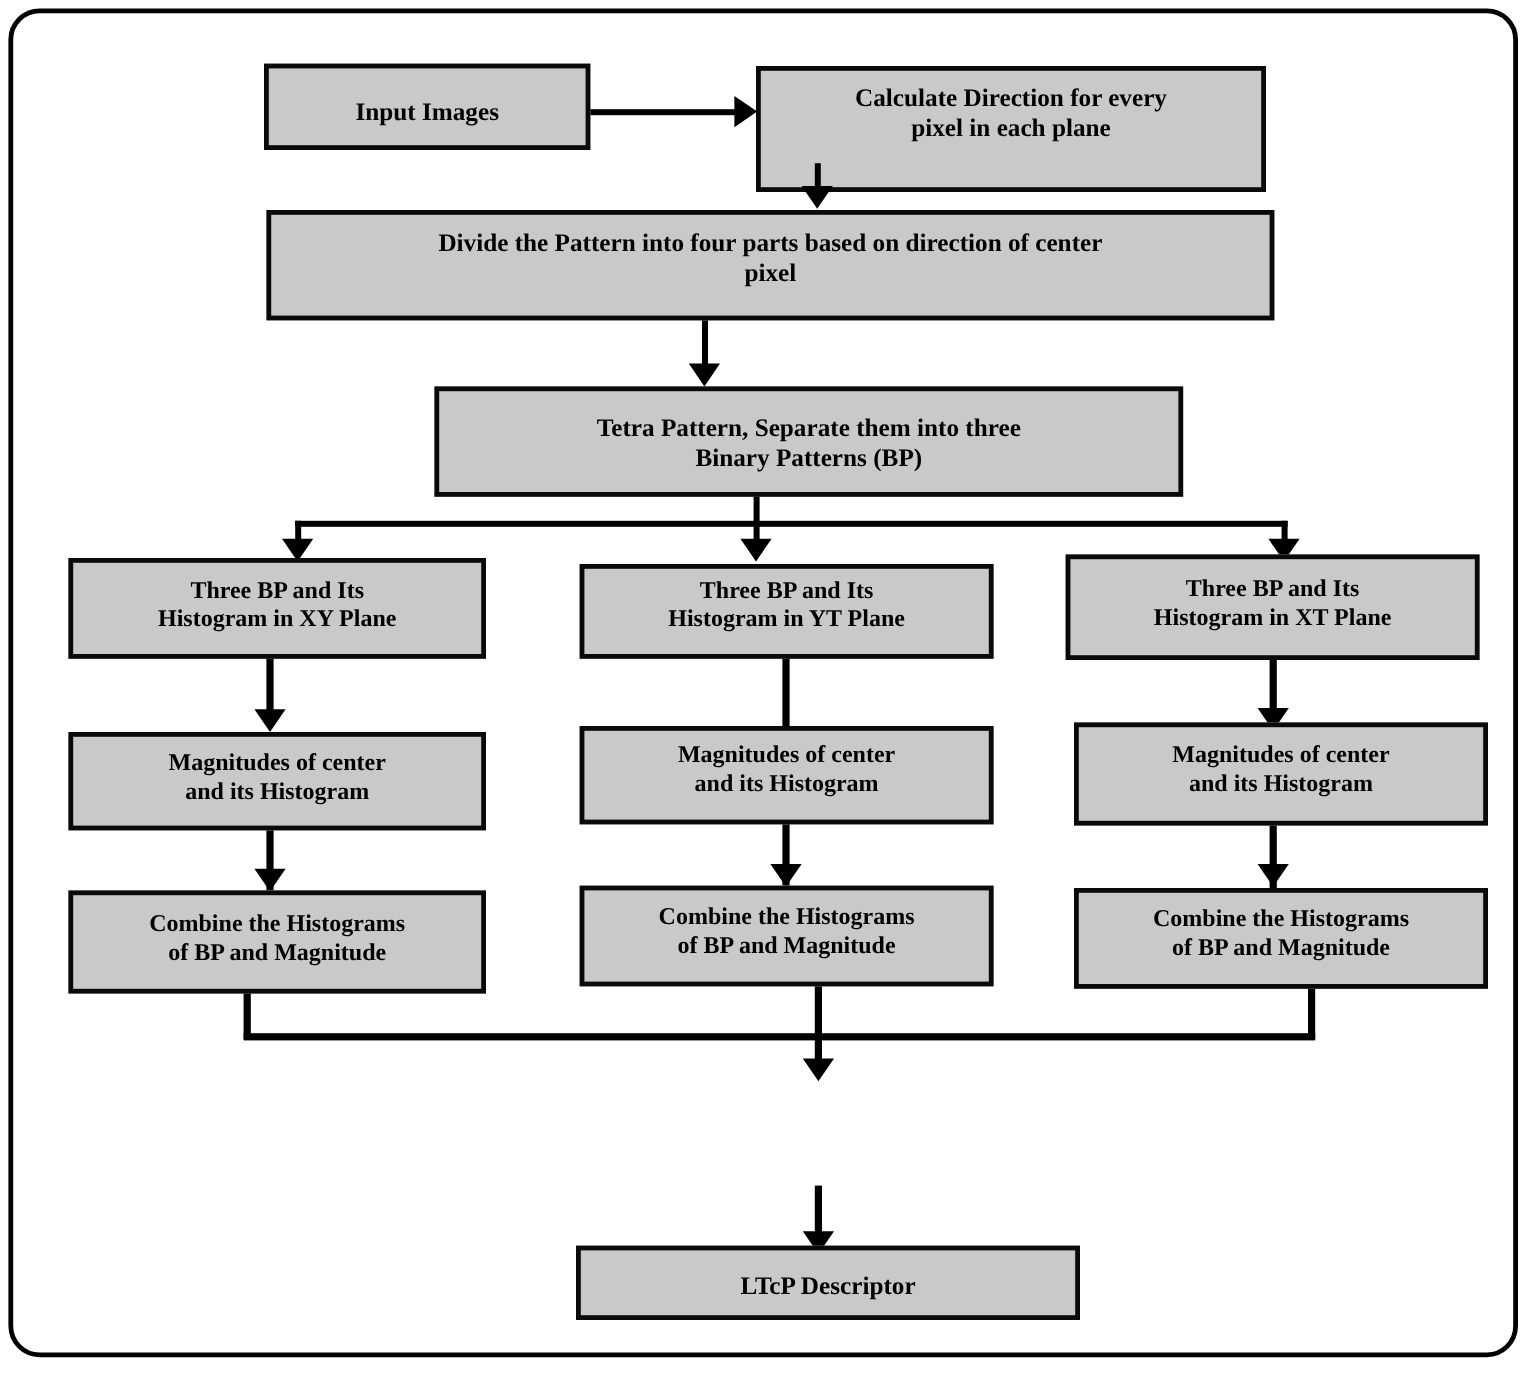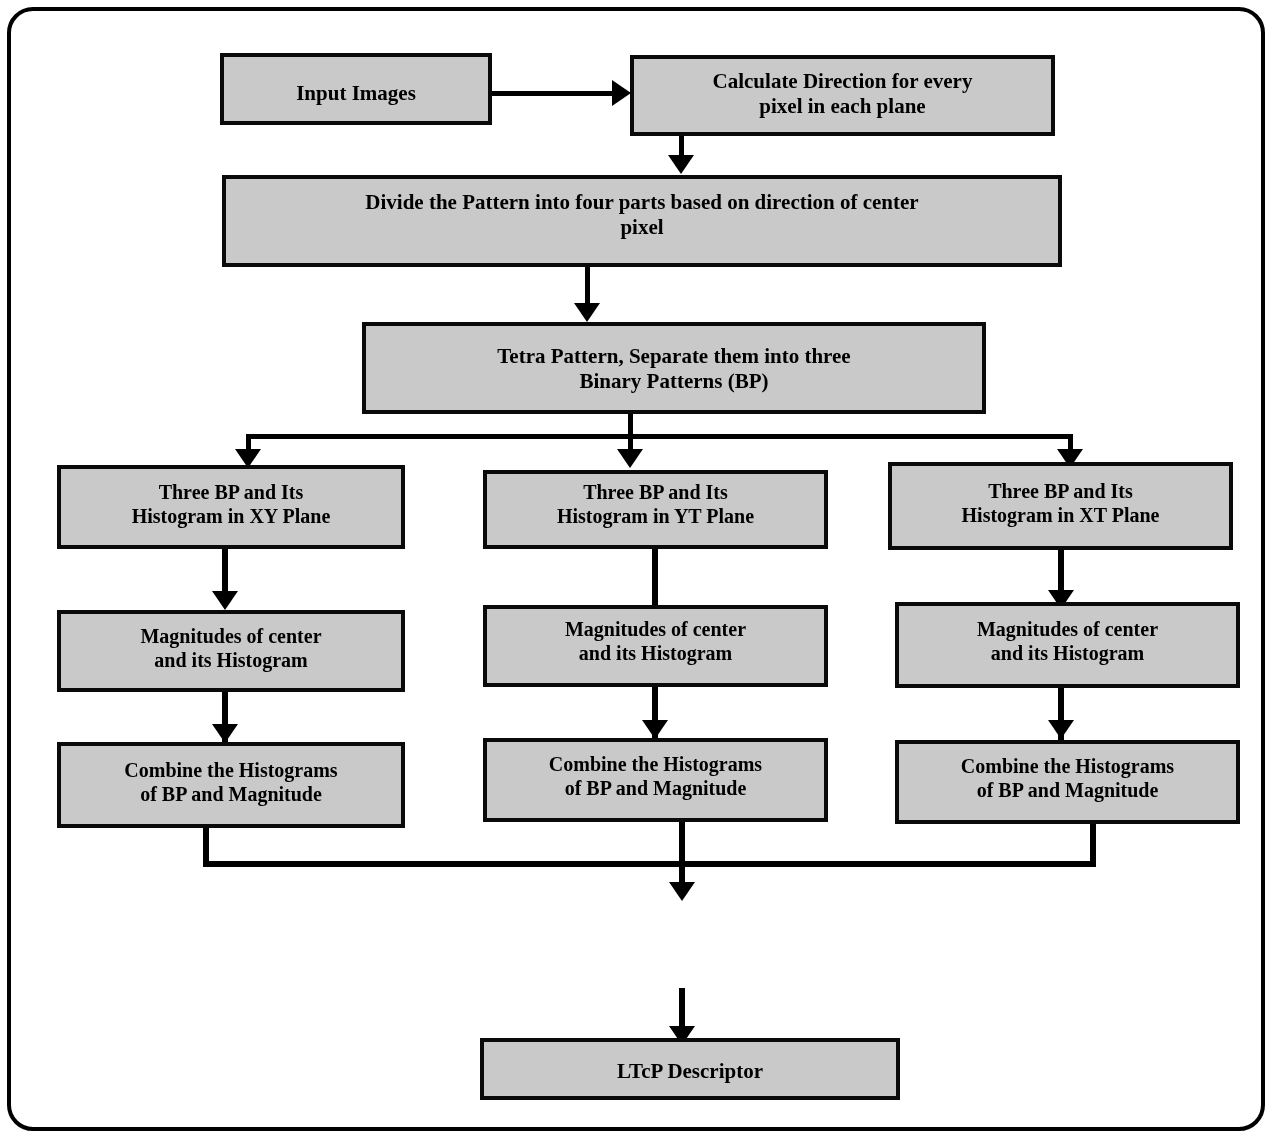--- a/index.html
+++ b/index.html
@@ -79,21 +79,21 @@
 
   <div id="outer-frame"></div>
 
   <div class="node" style="left:220px; top:53px; width:272px; height:72px; font-size:21px; padding-top:24px;">
     <span class="label">Input Images</span>
   </div>
 
   <div class="hline" style="left:492px; top:91px; width:128px; height:5px;"></div>
   <div class="arrowhead arrow-right" style="left:612px; top:80px;"></div>
 
-  <div class="node" style="left:630px; top:55px; width:425px; height:81px; font-size:21px; padding-top:10px;">
+  <div class="node" style="left:630px; top:55px; width:425px; height:105px; font-size:21px; padding-top:10px;">
     <span class="label">Calculate Direction for every
 pixel in each plane</span>
   </div>
 
   <div class="vline" style="left:679px; top:136px; width:5px; height:23px;"></div>
   <div class="arrowhead arrow-down" style="left:668px; top:155px;"></div>
 
   <div class="node" style="left:222px; top:175px; width:840px; height:92px; font-size:21px; padding-top:11px;justify-content:center;">
     <span class="label">Divide the Pattern into four parts based on direction of center
 pixel</span>

